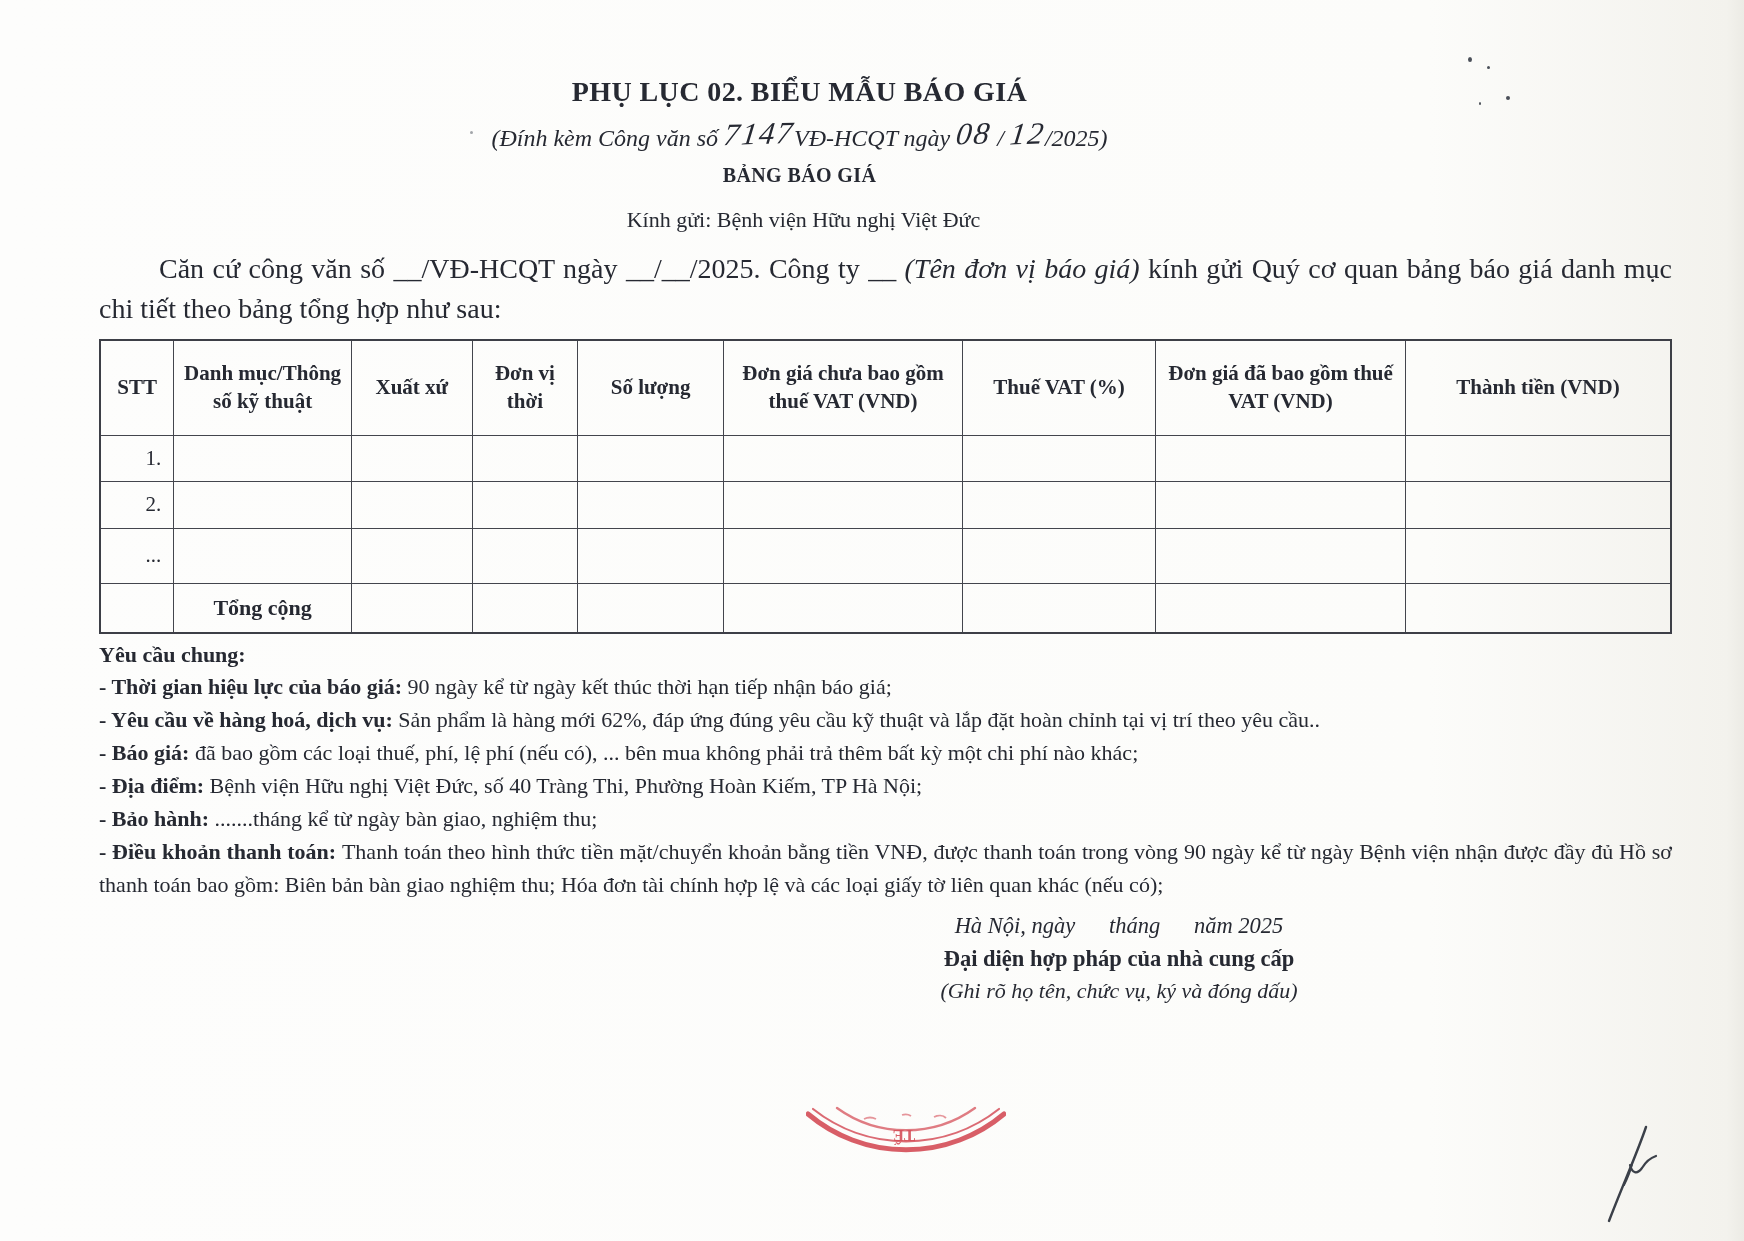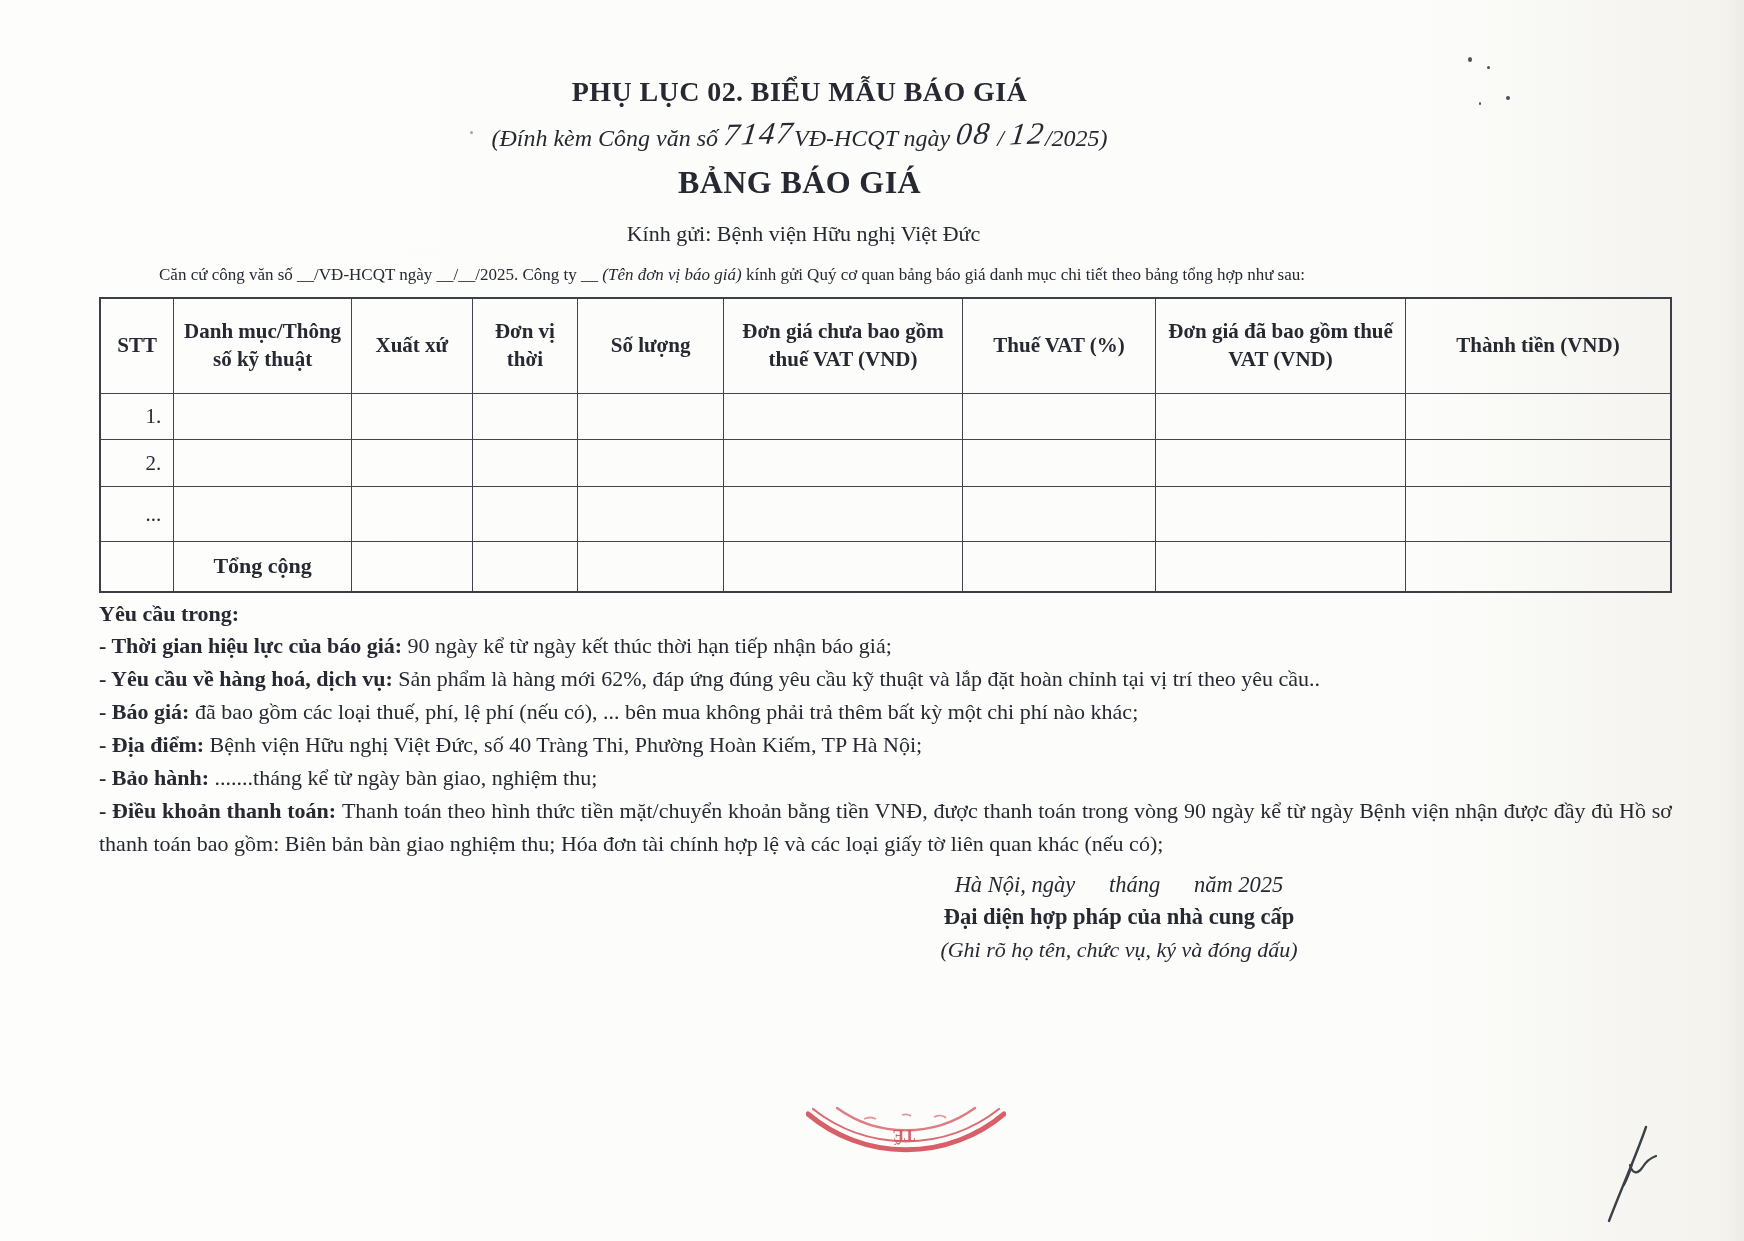--- a/index.html
+++ b/index.html
@@ -32,30 +32,30 @@
   }
   .hand{
     display:inline-block;
     font-size:31px;
     font-style:italic;
     letter-spacing:2px;
     transform:skewX(-9deg) rotate(-2deg) translateY(-2px);
   }
   h2.doc-heading{
     margin:0 0 20px 0;
-    font-size:32px;font-weight:700;letter-spacing:.4px;
+    font-size:20px;font-weight:700;letter-spacing:.4px;
   }
   .salutation{
     margin:0 0 16px 0;
     font-size:22px;
     padding-left:8px;
   }
   .intro{
     margin:0 0 10px 0;
-    font-size:17px;line-height:1.42;
+    font-size:28px;line-height:1.42;
     text-indent:60px;
     text-align:justify;
   }
   table.quote{
     width:100%;
     border-collapse:collapse;
     table-layout:fixed;
   }
   table.quote col.c1{width:4.7%}
   table.quote col.c2{width:11.3%}
@@ -208,21 +208,21 @@
             <td></td>
             <td></td>
             <td></td>
             <td></td>
             <td></td>
             <td></td>
           </tr>
         </tbody>
     </table>
 
-    <p class="req-heading">Yêu cầu trong:</p>
+    <p class="req-heading">Yêu cầu chung:</p>
 
     <div>
         <p class="req"><b>- Thời gian hiệu lực của báo giá: </b><span>90 ngày kể từ ngày kết thúc thời hạn tiếp nhận báo giá;</span></p>
         <p class="req"><b>- Yêu cầu về hàng hoá, dịch vụ: </b><span>Sản phẩm là hàng mới 62%, đáp ứng đúng yêu cầu kỹ thuật và lắp đặt hoàn chỉnh tại vị trí theo yêu cầu..</span></p>
         <p class="req"><b>- Báo giá: </b><span>đã bao gồm các loại thuế, phí, lệ phí (nếu có), ... bên mua không phải trả thêm bất kỳ một chi phí nào khác;</span></p>
         <p class="req"><b>- Địa điểm: </b><span>Bệnh viện Hữu nghị Việt Đức, số 40 Tràng Thi, Phường Hoàn Kiếm, TP Hà Nội;</span></p>
         <p class="req"><b>- Bảo hành: </b><span>.......tháng kể từ ngày bàn giao, nghiệm thu;</span></p>
         <p class="req"><b>- Điều khoản thanh toán: </b><span>Thanh toán theo hình thức tiền mặt/chuyển khoản bằng tiền VNĐ, được thanh toán trong vòng 90 ngày kể từ ngày Bệnh viện nhận được đầy đủ Hồ sơ thanh toán bao gồm: Biên bản bàn giao nghiệm thu; Hóa đơn tài chính hợp lệ và các loại giấy tờ liên quan khác (nếu có);</span></p>
       </div>
 

